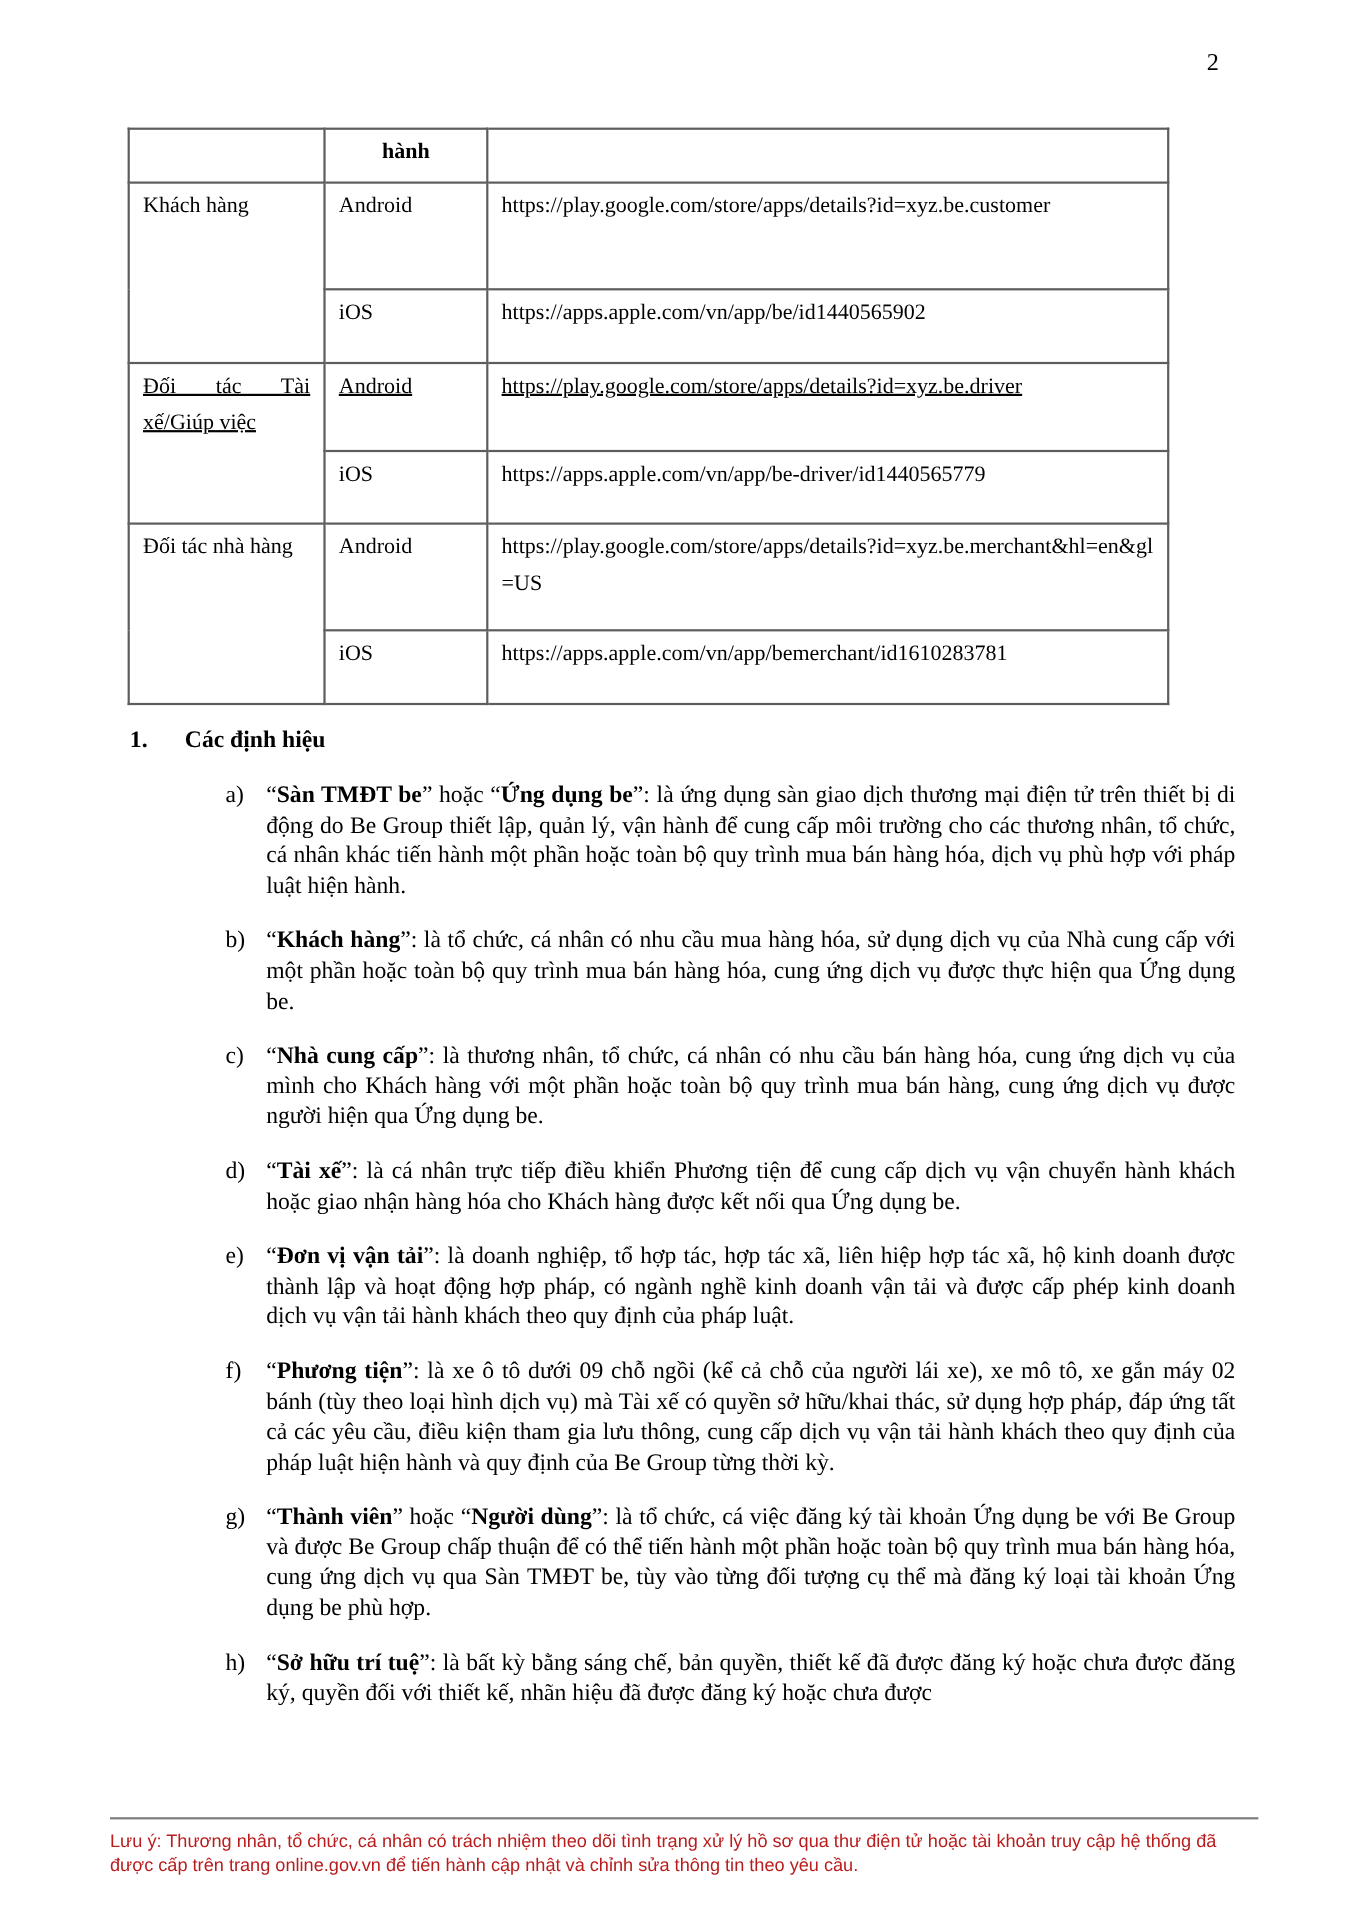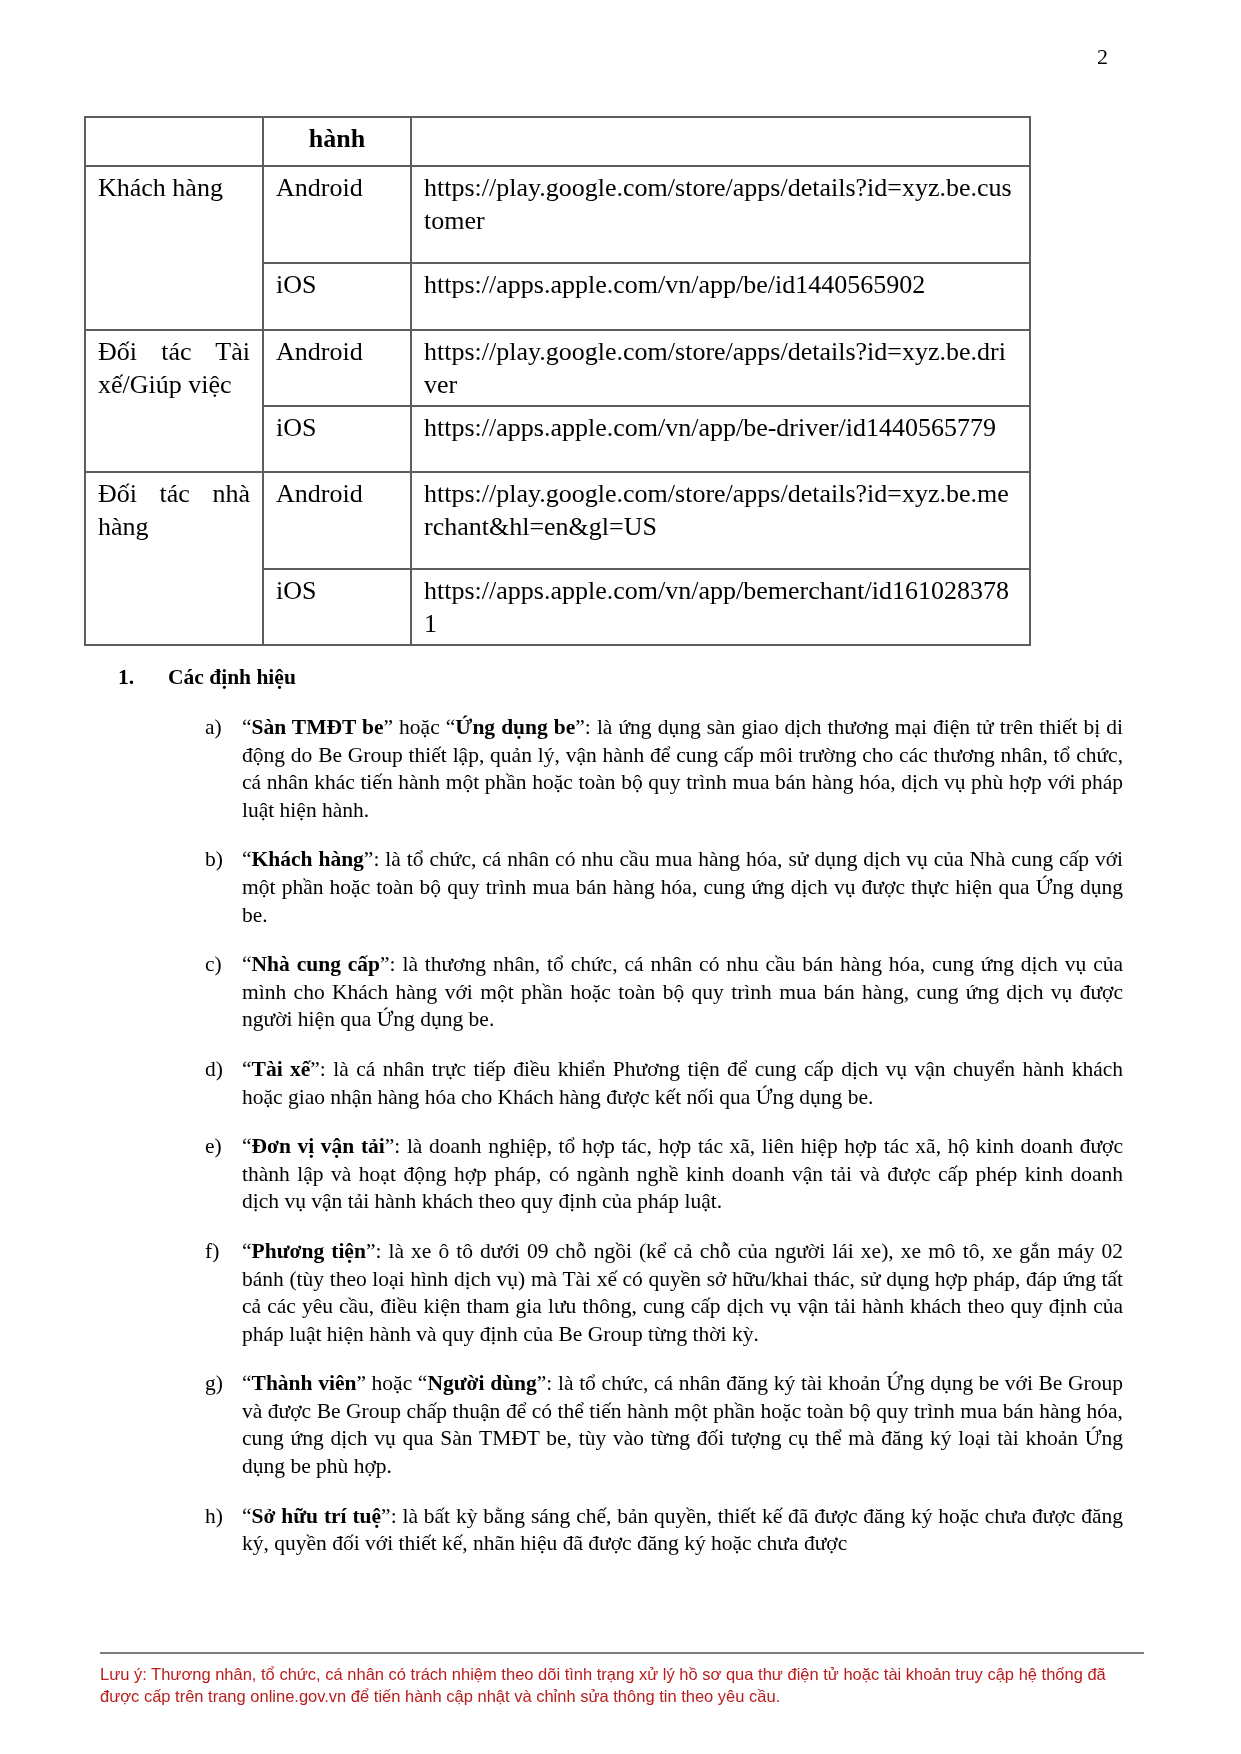--- a/index.html
+++ b/index.html
@@ -7,28 +7,28 @@
   .page {
     position:relative; width:1241px; height:1754px; margin:0 auto;
     background:#ffffff; color:#000;
     font-family:"Liberation Serif", serif;
     overflow:hidden;
   }
   .page-number { position:absolute; top:44px; left:1097px; font-size:22px; }
 
   table.apps {
     border-collapse:collapse; table-layout:fixed;
-    margin:116px 0 0 84px; width:945px;
-    font-size:26px; line-height:33px;
+    margin:116px 0 0 116px; width:945px;
+    font-size:20px; line-height:33px;
   }
   table.apps td { border:2px solid #5d5d5d; padding:4px 12px; vertical-align:top; }
   col.c1 { width:178px; } col.c2 { width:148px; } col.c3 { width:619px; }
   tr.r-head { height:49px; }
   tr.r2 { height:97px; } tr.r3 { height:67px; }
-  tr.r4 { height:64px; } tr.r5 { height:66px; }
+  tr.r4 { height:80px;text-decoration:underline; } tr.r5 { height:66px; }
   tr.r6 { height:97px;border-radius:25px; } tr.r7 { height:67px; }
   td.head-cell { font-weight:bold; text-align:center; padding-top:6px; }
   td.grp { text-align:justify; padding-top:20px; }
   td.plat { padding-top:16px; }
   td.url { vertical-align:middle; word-break:break-all; }
 
   .heading { display:flex; margin-left:118px; font-size:21.5px; font-weight:bold; line-height:30px; }
   .heading .num { width:50px; flex:none; }
   .h2 { margin-top:18px; }
   .h3 { margin-top:16px; }
@@ -127,21 +127,21 @@
     <p><span>“</span><b>Đơn vị vận tải</b><span>”: là doanh nghiệp, tổ hợp tác, hợp tác xã, liên hiệp hợp tác xã, hộ kinh doanh được thành lập và hoạt động hợp pháp, có ngành nghề kinh doanh vận tải và được cấp phép kinh doanh dịch vụ vận tải hành khách theo quy định của pháp luật.</span></p>
   </div>
 
   <div class="def">
     <span class="letter">f)</span>
     <p><span>“</span><b>Phương tiện</b><span>”: là xe ô tô dưới 09 chỗ ngồi (kể cả chỗ của người lái xe), xe mô tô, xe gắn máy 02 bánh (tùy theo loại hình dịch vụ) mà Tài xế có quyền sở hữu/khai thác, sử dụng hợp pháp, đáp ứng tất cả các yêu cầu, điều kiện tham gia lưu thông, cung cấp dịch vụ vận tải hành khách theo quy định của pháp luật hiện hành và quy định của Be Group từng thời kỳ.</span></p>
   </div>
 
   <div class="def">
     <span class="letter">g)</span>
-    <p><span>“</span><b>Thành viên</b><span>” hoặc “</span><b>Người dùng</b><span>”: là tổ chức, cá nhân đăng ký tài khoản Ứng dụng be với Be Group và được Be Group chấp thuận để có thể tiến hành một phần hoặc toàn bộ quy trình mua bán hàng hóa, cung ứng dịch vụ qua Sàn TMĐT be, tùy vào từng đối tượng cụ thể mà đăng ký loại tài khoản Ứng dụng be phù hợp.</span></p>
+    <p><span>“</span><b>Thành viên</b><span>” hoặc “</span><b>Người dùng</b><span>”: là tổ chức, cá việc đăng ký tài khoản Ứng dụng be với Be Group và được Be Group chấp thuận để có thể tiến hành một phần hoặc toàn bộ quy trình mua bán hàng hóa, cung ứng dịch vụ qua Sàn TMĐT be, tùy vào từng đối tượng cụ thể mà đăng ký loại tài khoản Ứng dụng be phù hợp.</span></p>
   </div>
 
   <div class="def">
     <span class="letter">h)</span>
     <p><span>“</span><b>Sở hữu trí tuệ</b><span>”: là bất kỳ bằng sáng chế, bản quyền, thiết kế đã được đăng ký hoặc chưa được đăng ký, quyền đối với thiết kế, nhãn hiệu đã được đăng ký hoặc chưa được</span></p>
   </div>
 
   <div class="footer">
     <div class="footer-rule"></div>
     <p>Lưu ý: Thương nhân, tổ chức, cá nhân có trách nhiệm theo dõi tình trạng xử lý hồ sơ qua thư điện tử hoặc tài khoản truy cập hệ thống đã được cấp trên trang online.gov.vn để tiến hành cập nhật và chỉnh sửa thông tin theo yêu cầu.</p>

